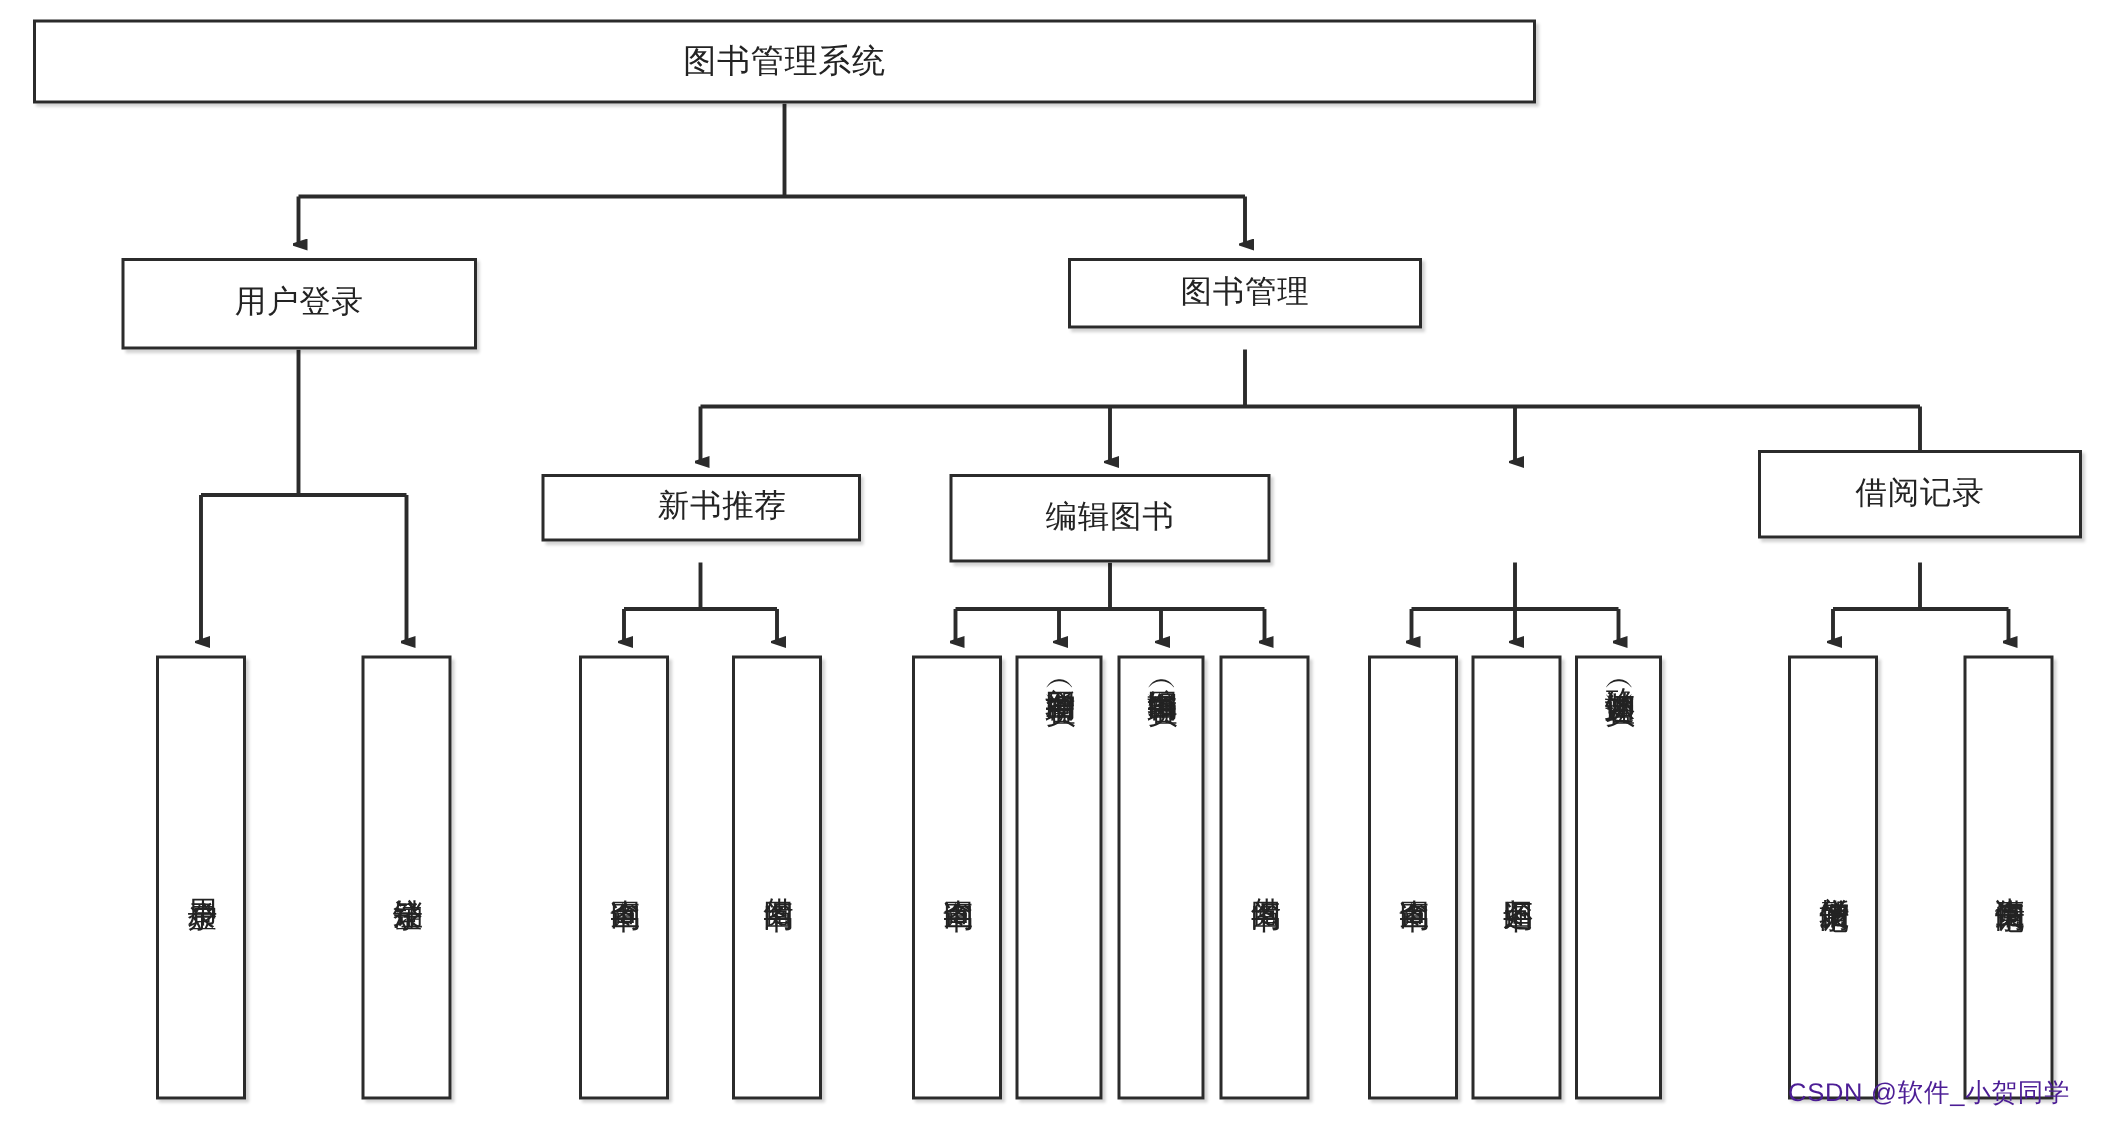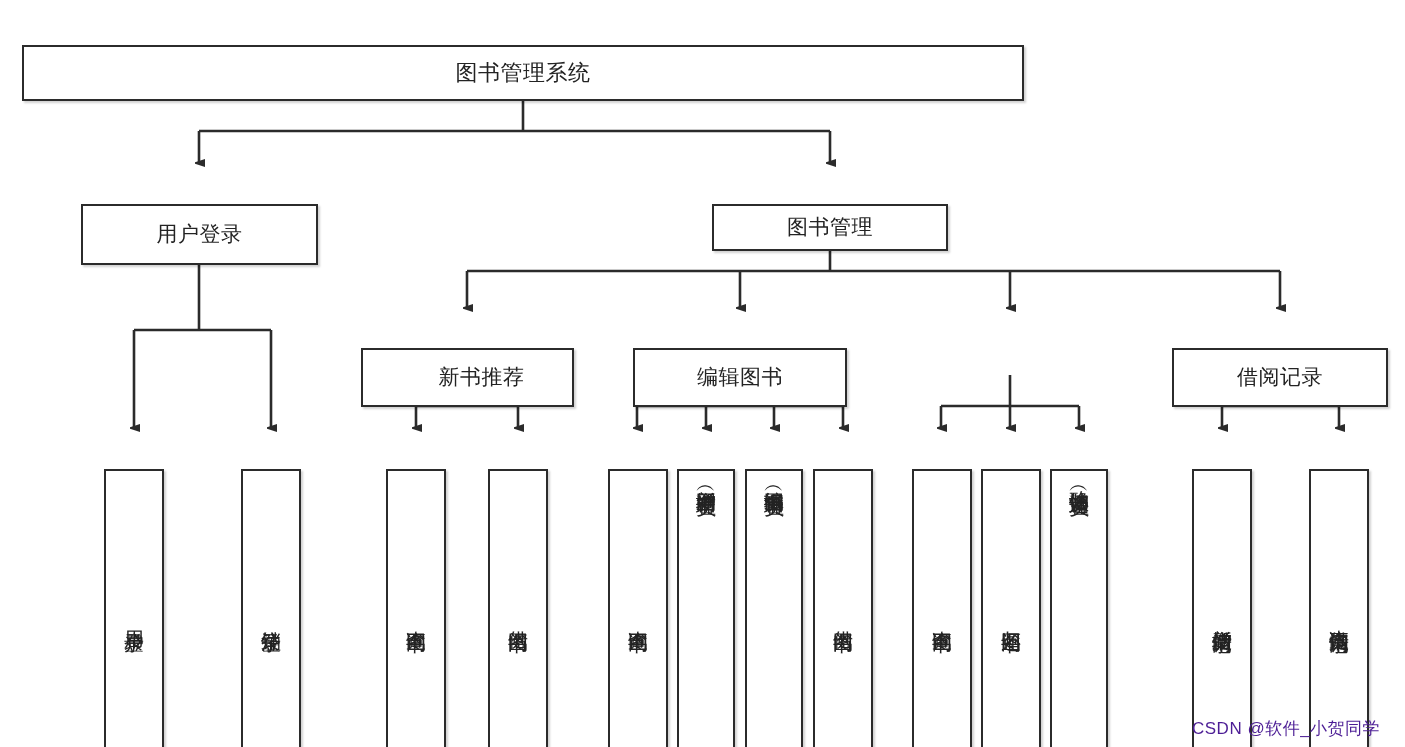--- a/index.html
+++ b/index.html
@@ -28,21 +28,20 @@
   }
   .node {
     position: absolute;
     box-sizing: border-box;
     border: 2px solid #2b2b2b;
     background: #ffffff;
     display: flex;
     align-items: center;
     justify-content: center;
     box-shadow: 2px 2px 2px rgba(0,0,0,0.18);
-    margin-top: 32px;
   }
   .node .label {
     color: #232323;
     font-size: 21px;
     line-height: 1.18;
     letter-spacing: 0.5px;
     text-align: center;
     white-space: nowrap;
   }
   .node.vertical .label {
@@ -133,30 +132,30 @@
   </div>
 
   <div class="node" style="left:81px; top:172px; width:237px; height:61px;">
     <span class="label">用户登录</span>
   </div>
 
   <div class="node" style="left:712px; top:172px; width:236px; height:47px;">
     <span class="label">图书管理</span>
   </div>
 
-  <div class="node" style="left:361px; top:316px; width:213px; height:59px;padding-left:28px;">
+  <div class="node" style="left:361px; top:316px; width:213px; height:45px;padding-left:28px;">
     <span class="label">新书推荐</span>
   </div>
 
   <div class="node" style="left:633px; top:316px; width:214px; height:59px;">
     <span class="label">编辑图书</span>
   </div>
 
 
-  <div class="node" style="left:1172px; top:316px; width:216px; height:59px;">
+  <div class="node" style="left:1172px; top:300px; width:216px; height:59px;">
     <span class="label">借阅记录</span>
   </div>
 
   <div class="node vertical mid" style="left:104px; top:437px; width:60px; height:296px;">
     <span class="label">用户登录</span>
   </div>
 
   <div class="node vertical mid" style="left:241px; top:437px; width:60px; height:296px;">
     <span class="label">注销登录</span>
   </div>

